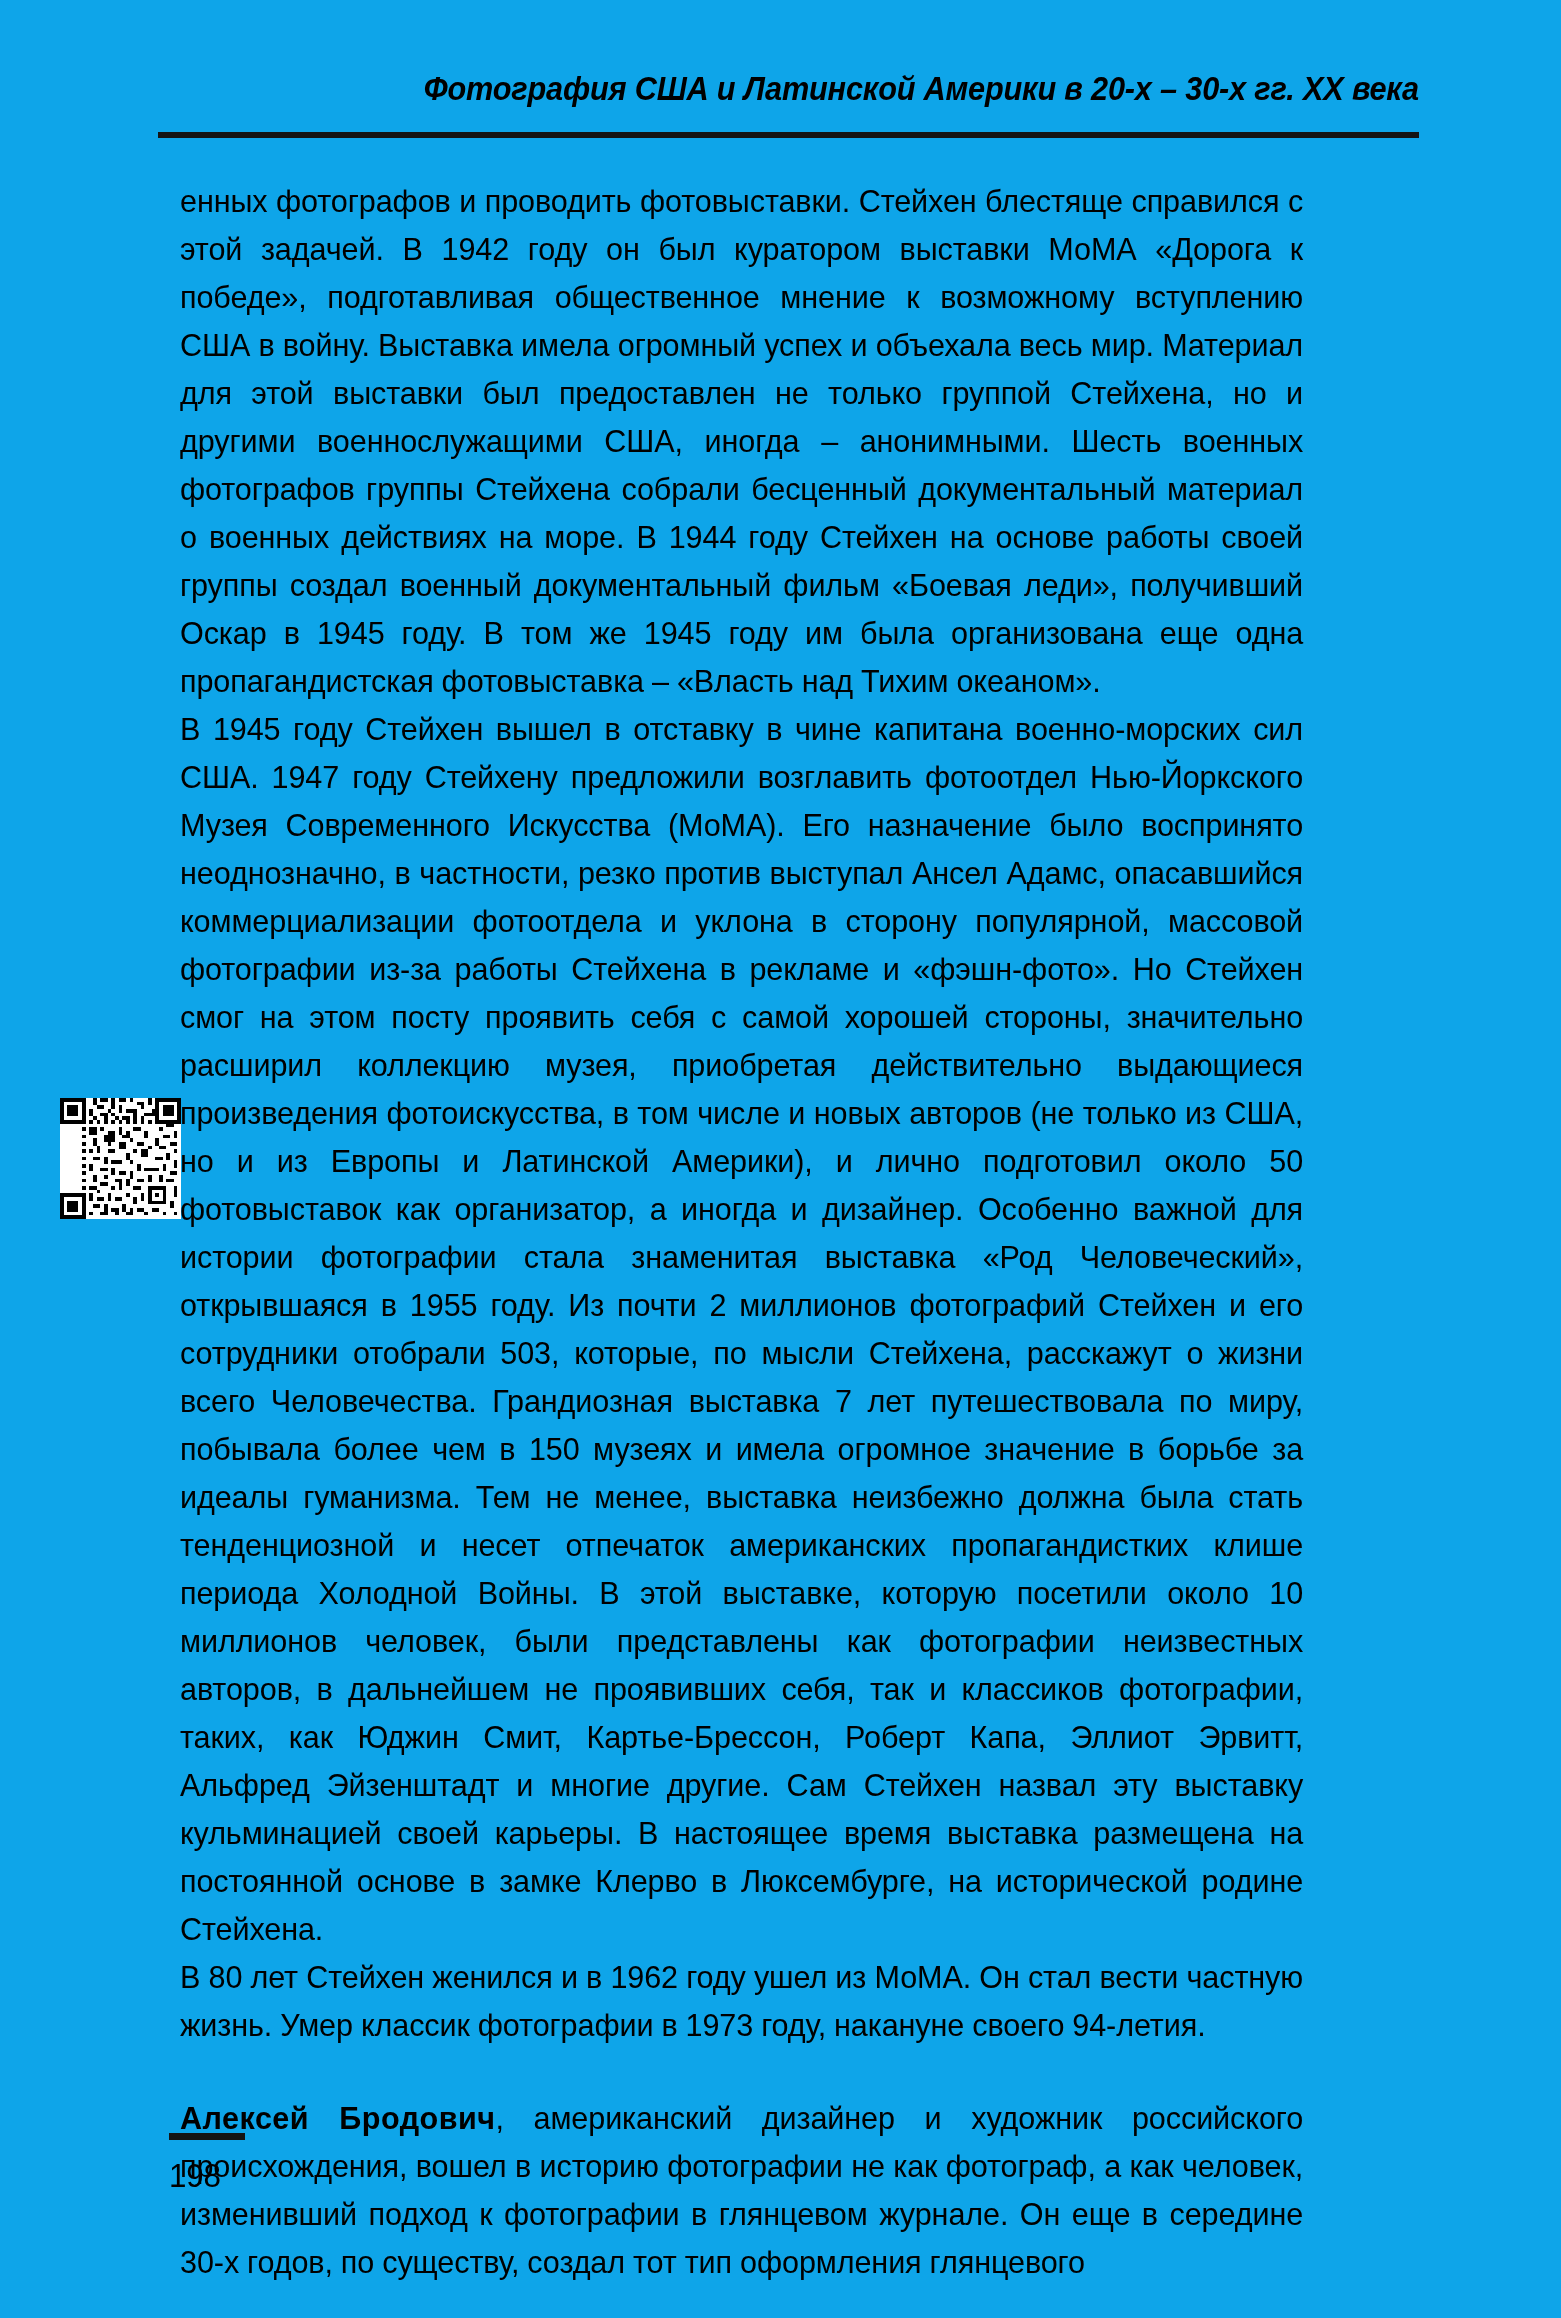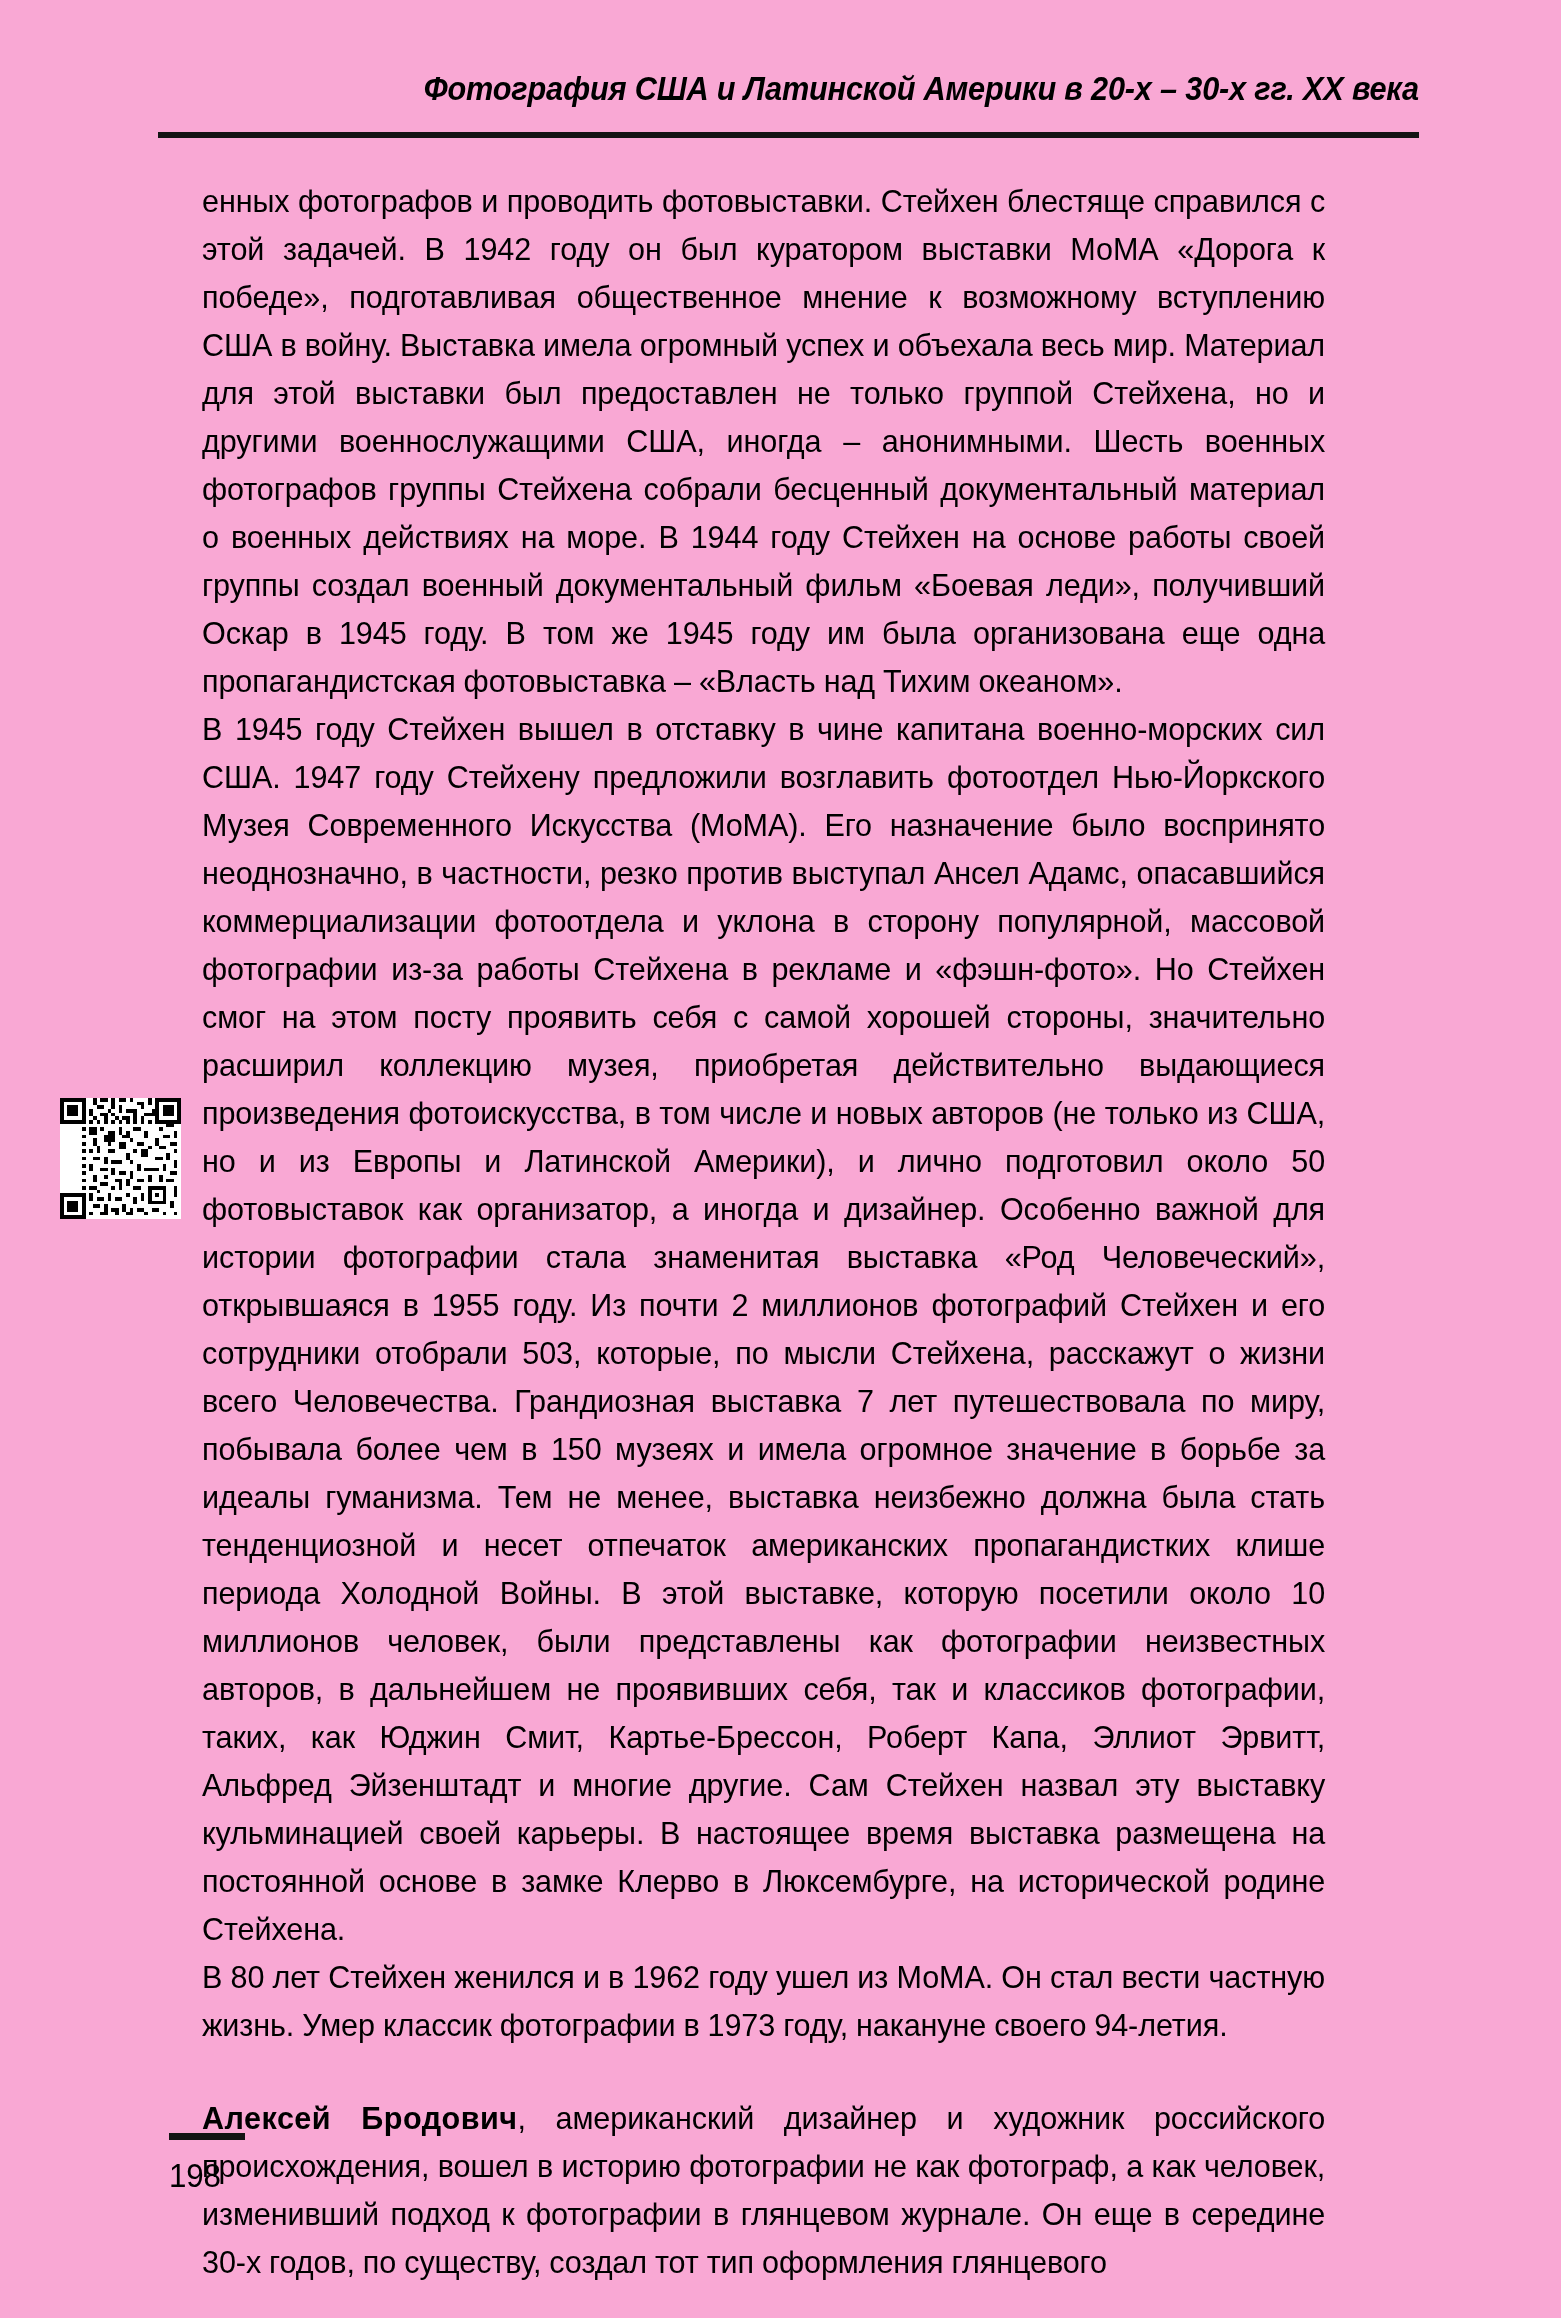--- a/index.html
+++ b/index.html
@@ -9,21 +9,21 @@
     background: #ffffff;
   }
   body {
     font-family: "Liberation Sans", "DejaVu Sans", sans-serif;
     color: #000000;
   }
   .page {
     position: relative;
     width: 1562px;
     height: 2319px;
-    background: #f9a8d4;
+    background: #0ea5e9;
     overflow: hidden;
   }
 
   
   .running-head {
     position: absolute;
     left: 158px;
     top: 70px;
     width: 1261px;
     text-align: right;
@@ -41,21 +41,21 @@
     left: 158px;
     top: 132px;
     width: 1261px;
     height: 6.4px;
     background: #141414;
   }
 
   
   .column {
     position: absolute;
-    left: 202px;
+    left: 180px;
     top: 177px;
     width: 1176px;
   }
   .para {
     margin: 0;
     text-align: justify;
     text-justify: inter-word;
     font-size: 32px;
     line-height: 48px;
     letter-spacing: -0.1px;

